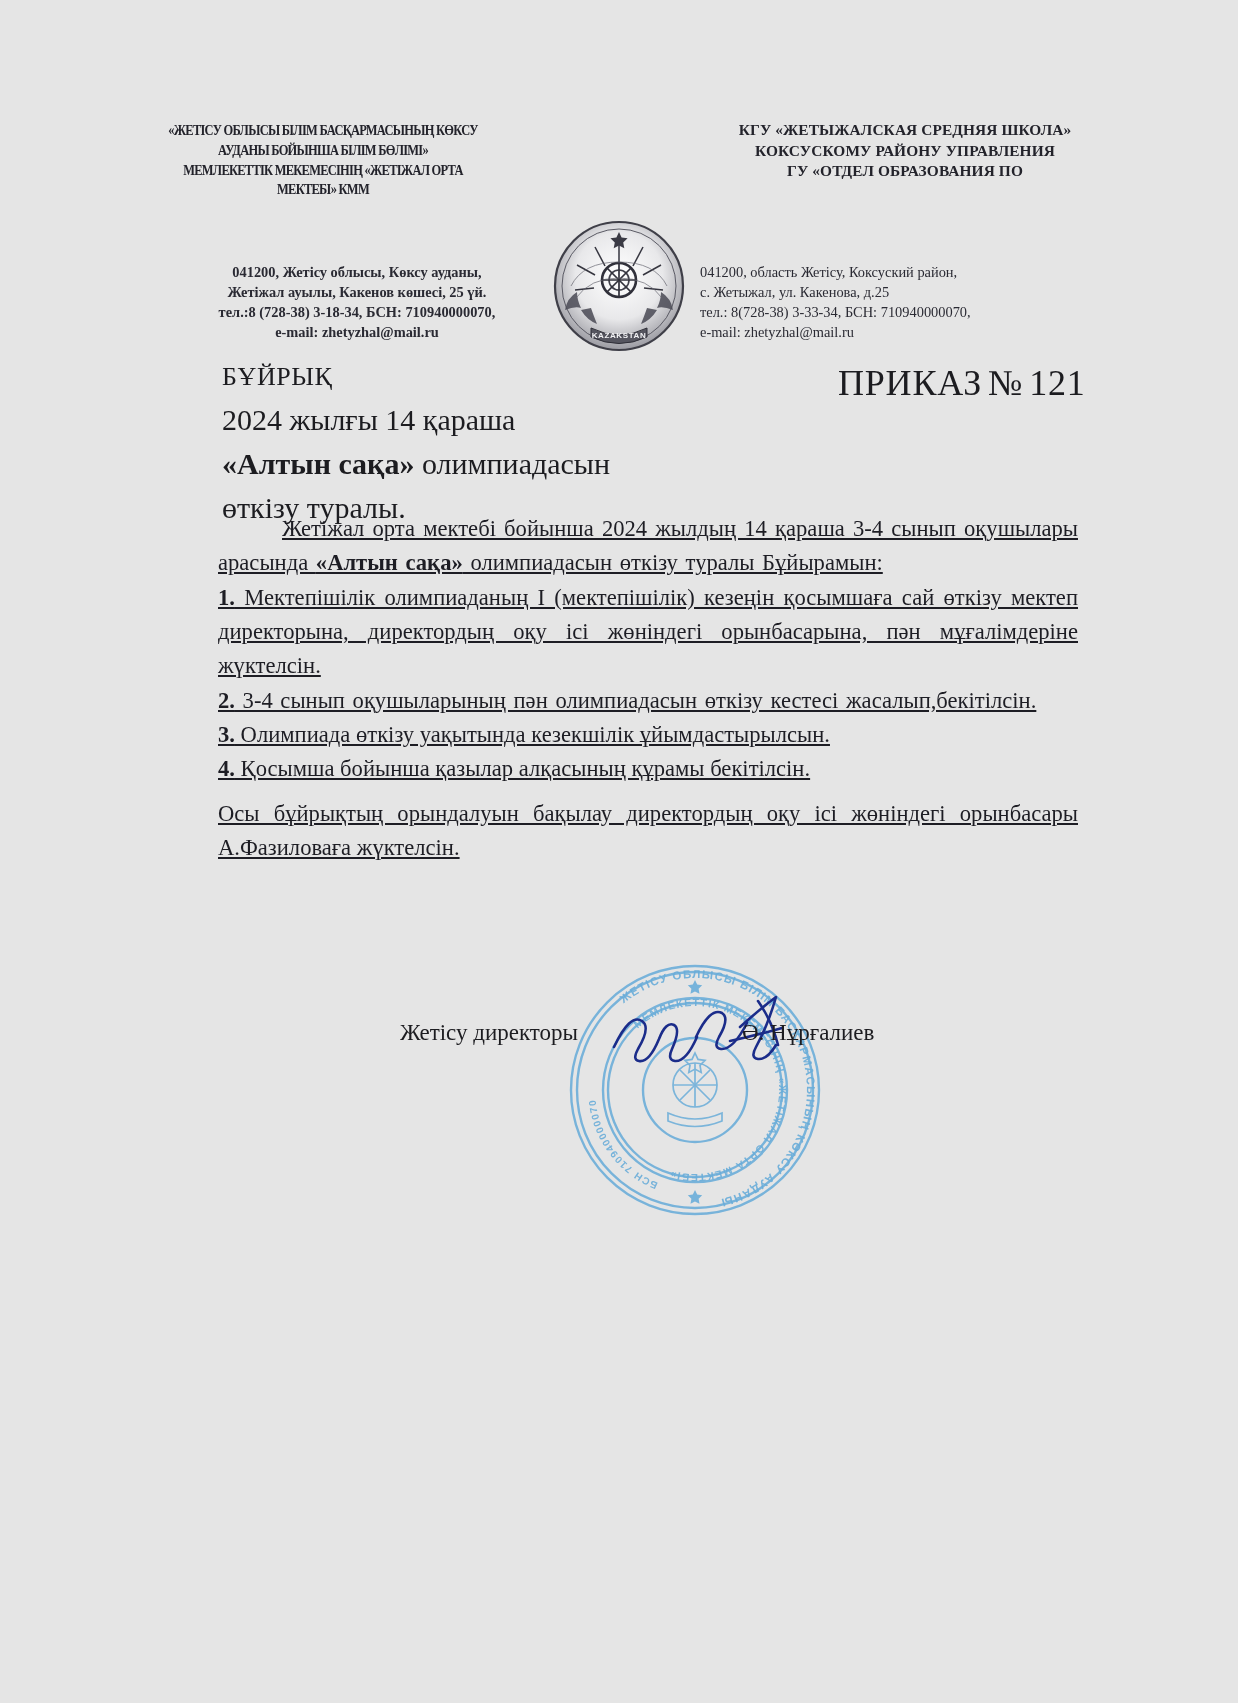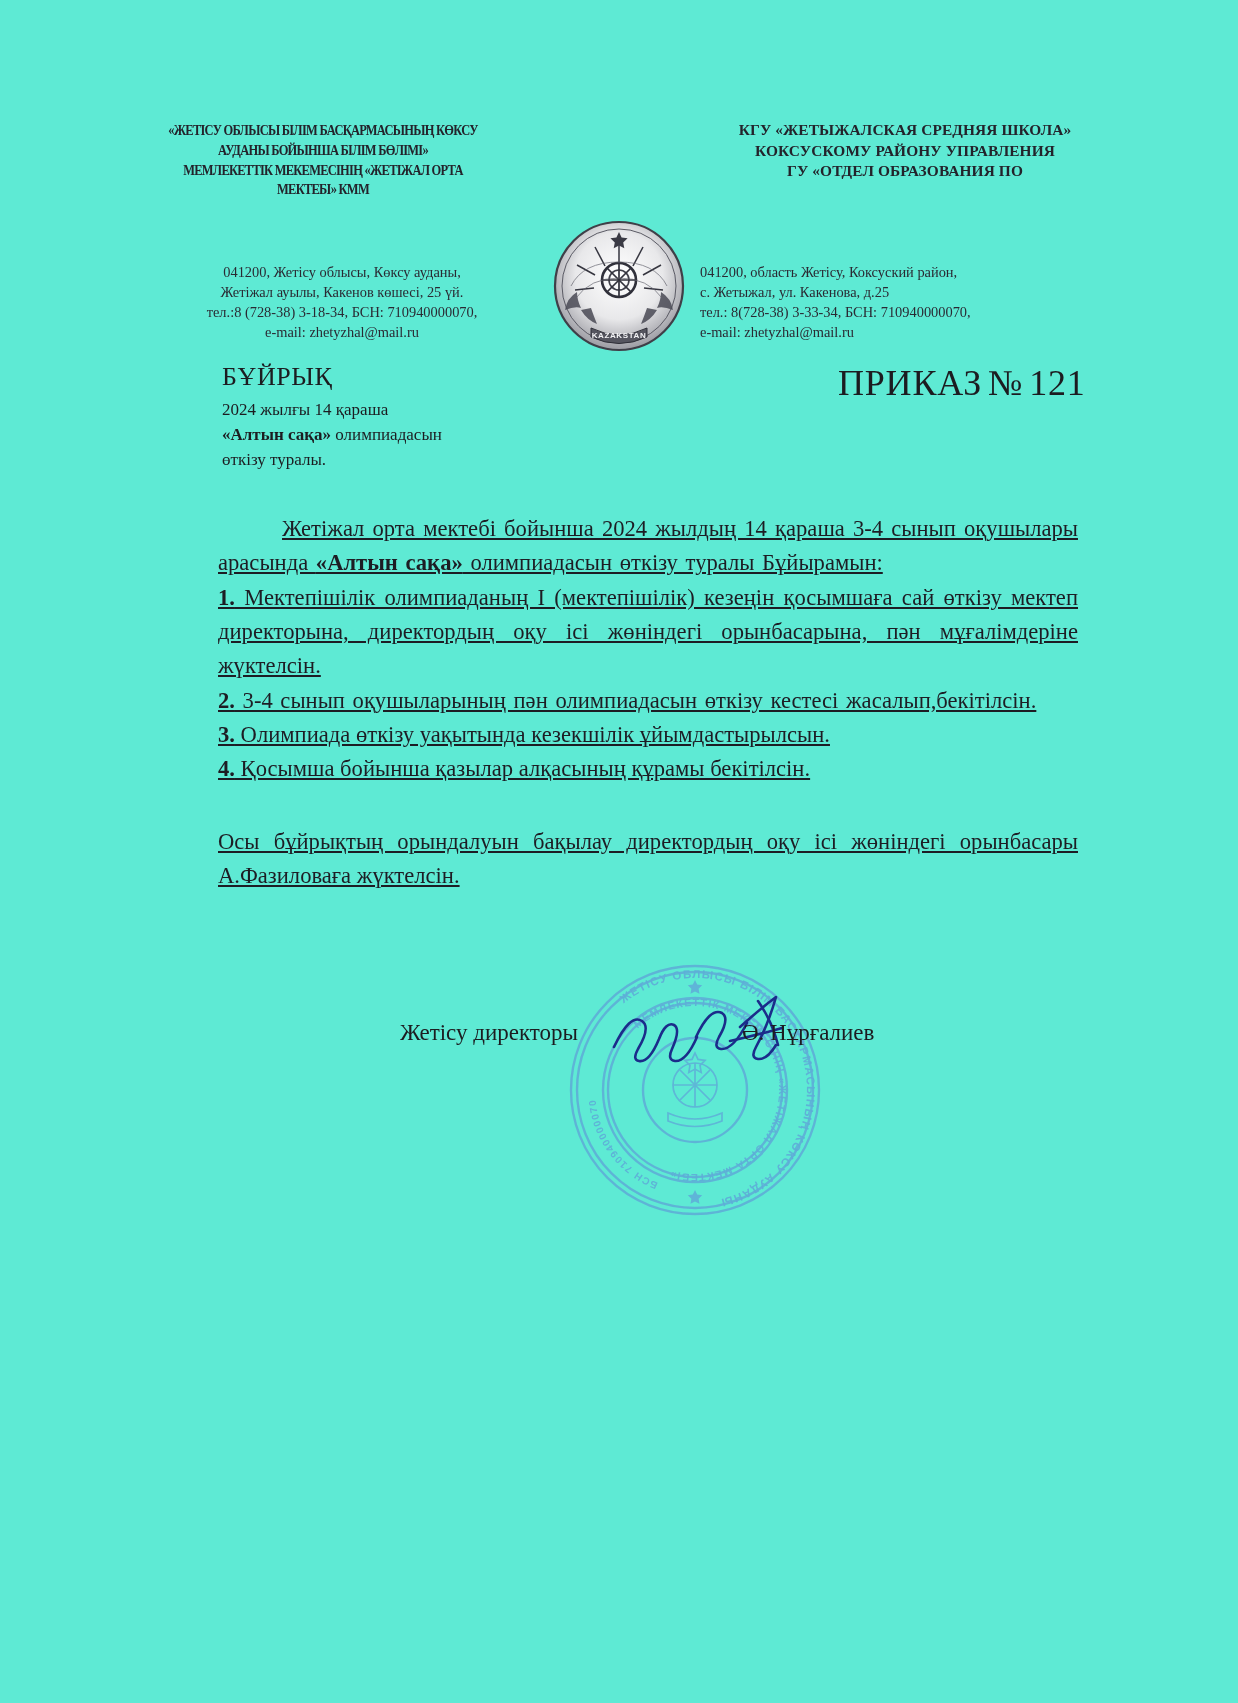--- a/index.html
+++ b/index.html
@@ -10,21 +10,21 @@
   }
   body {
     font-family: "Liberation Serif", "DejaVu Serif", serif;
     color: #1c1c20;
   }
   .page {
     position: relative;
     width: 1238px;
     height: 1703px;
     margin: 0 auto;
-    background: #5eead4;
+    background: #e5e5e5;
     overflow: hidden;
   }
 
   
   .letterhead {
     position: absolute;
     top: 120px;
     left: 0;
     width: 1238px;
     height: 130px;
@@ -72,23 +72,24 @@
     top: 262px;
     left: 0;
     width: 1238px;
     height: 80px;
     font-size: 14.4px;
     line-height: 1.40;
     color: #2a2a33;
   }
   .ct-left {
     position: absolute;
-    left: 147px;
+    left: 162px;
     width: 390px;
     text-align: center;
+    font-weight: bold;
   }
   .ct-right {
     position: absolute;
     left: 700px;
     width: 415px;
   }
   .ct-line { display: block; }
 
   
   .title-row {
@@ -111,41 +112,41 @@
     letter-spacing: 0.8px;
     white-space: nowrap;
   }
   .title-ru .num-sign { margin: 0 6px; }
 
   .subtitle-block {
     position: absolute;
     top: 398px;
     left: 222px;
     width: 620px;
-    font-size: 17px;
+    font-size: 30px;
     line-height: 1.46;
   }
   .subtitle-block .sb-line { display: block; white-space: nowrap; }
   .sb-bold { font-weight: bold; }
 
   
   .body-text {
     position: absolute;
     top: 512px;
     left: 218px;
     width: 860px;
     font-size: 22.6px;
     line-height: 1.52;
     text-align: justify;
     color: #1d1d24;
     text-decoration: underline;
   }
   .para { margin: 0 0 0 0; }
   .para.indent { text-indent: 64px; }
-  .para.gap { margin-top: 38px; }
+  .para.gap { margin-top: 10px; }
   .bold { font-weight: bold; }
   .wide { word-spacing: 2px; }
 
   
   .sign-row {
     position: absolute;
     top: 1020px;
     left: 0;
     width: 1238px;
     font-size: 23px;

